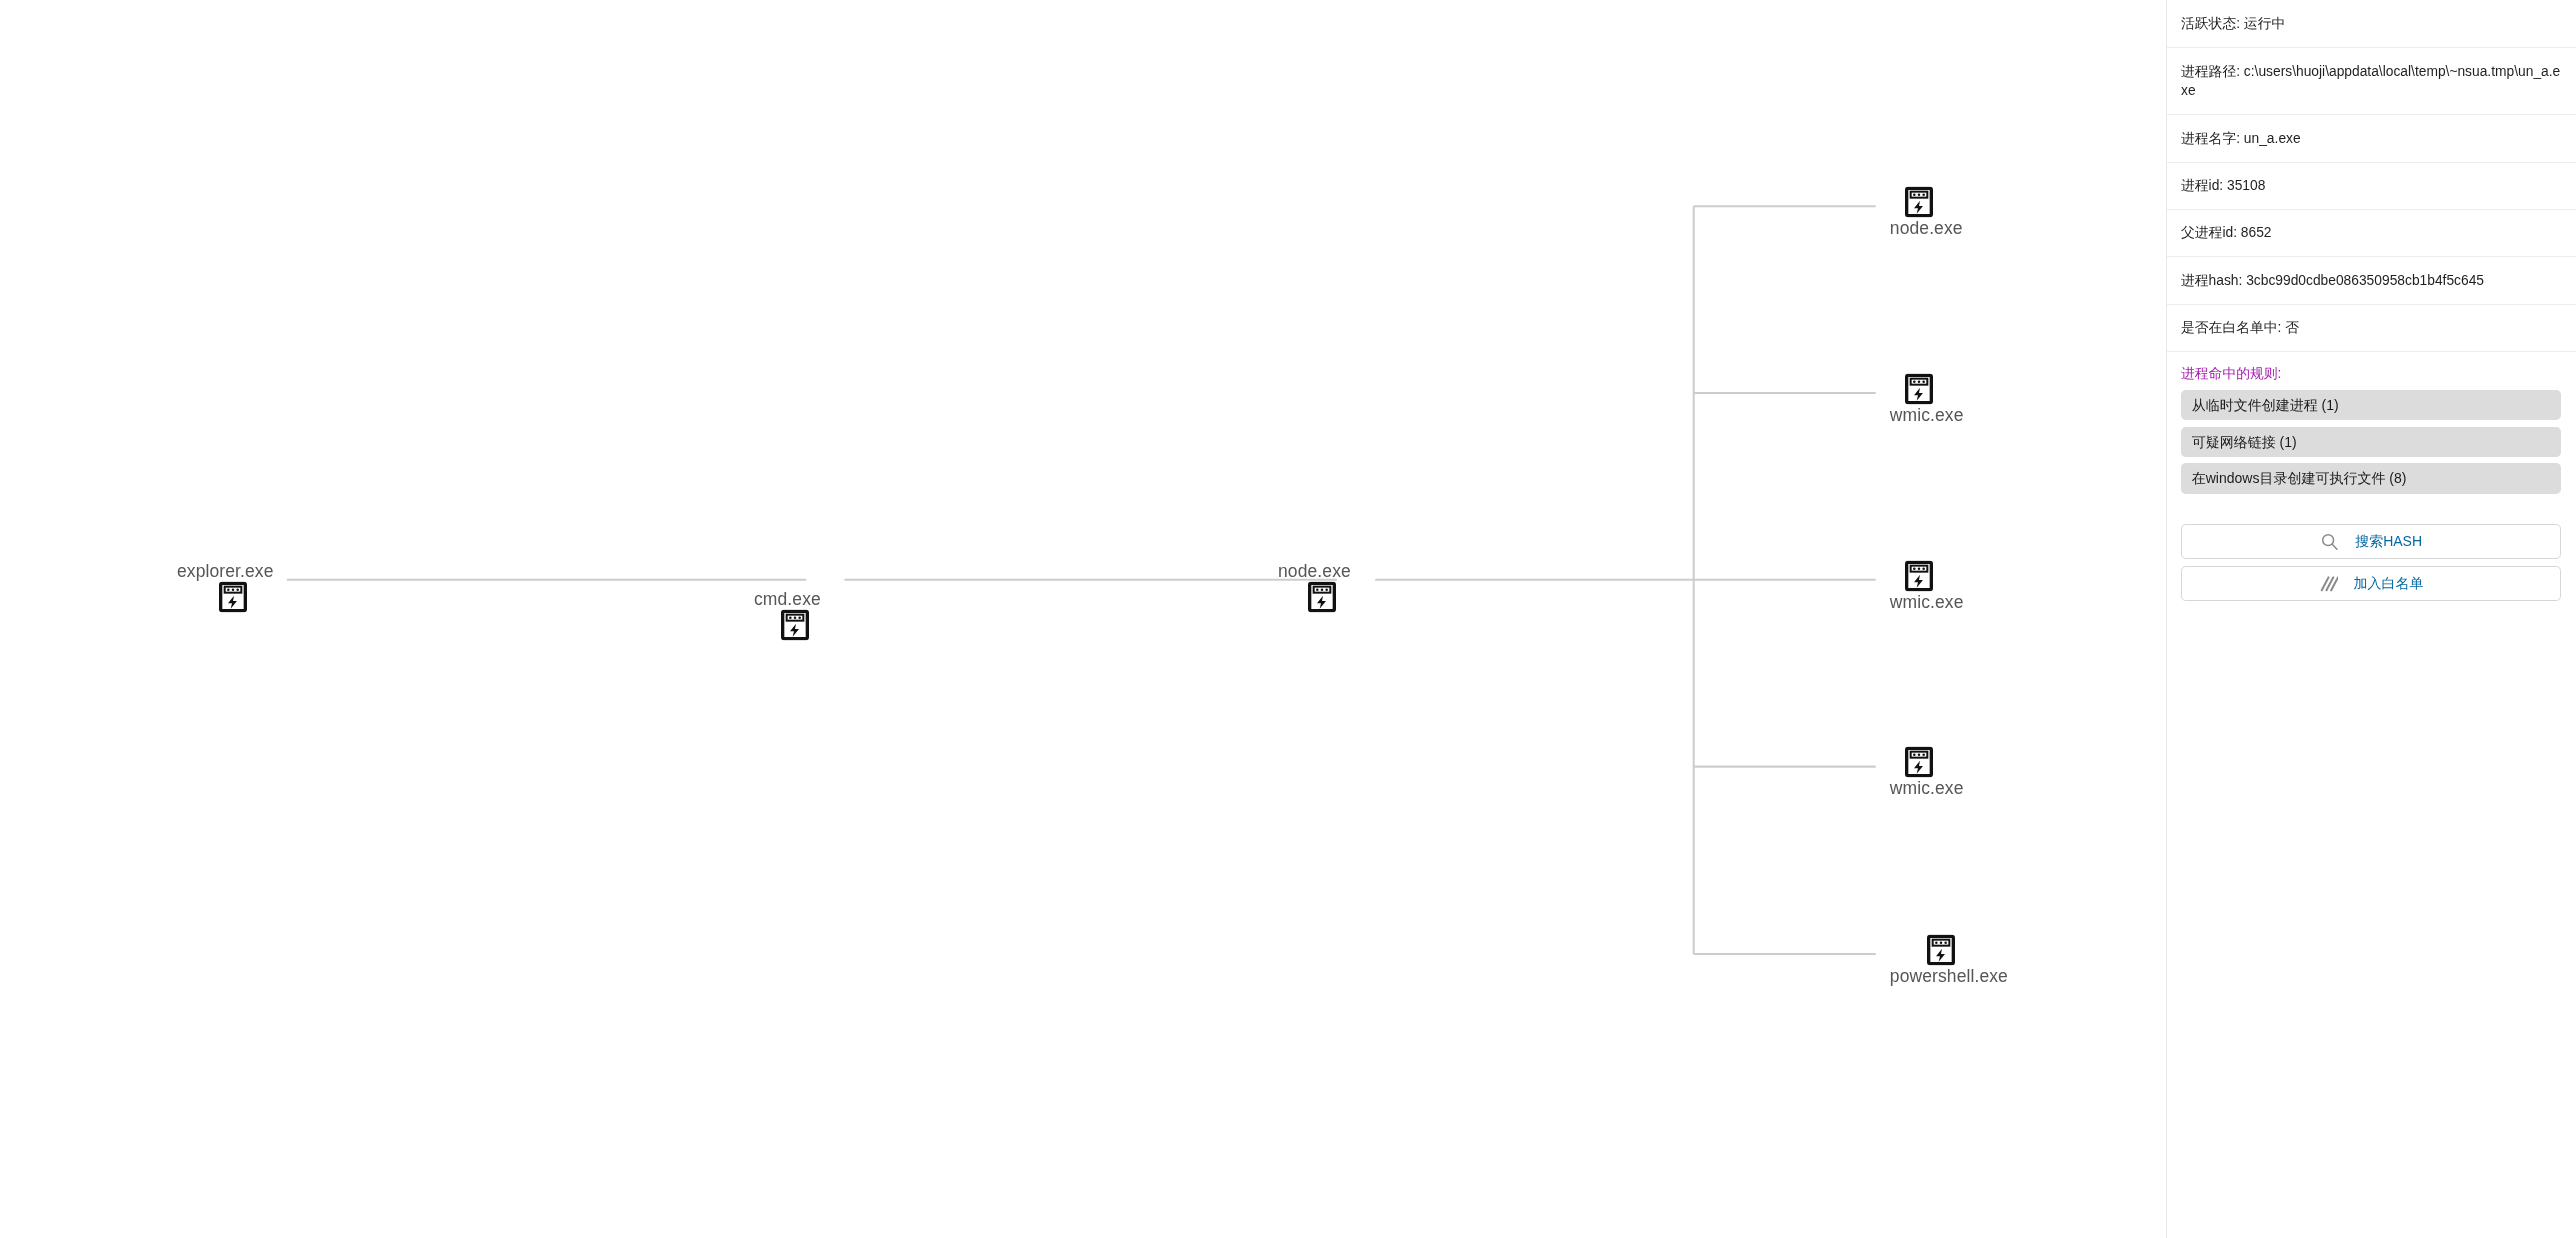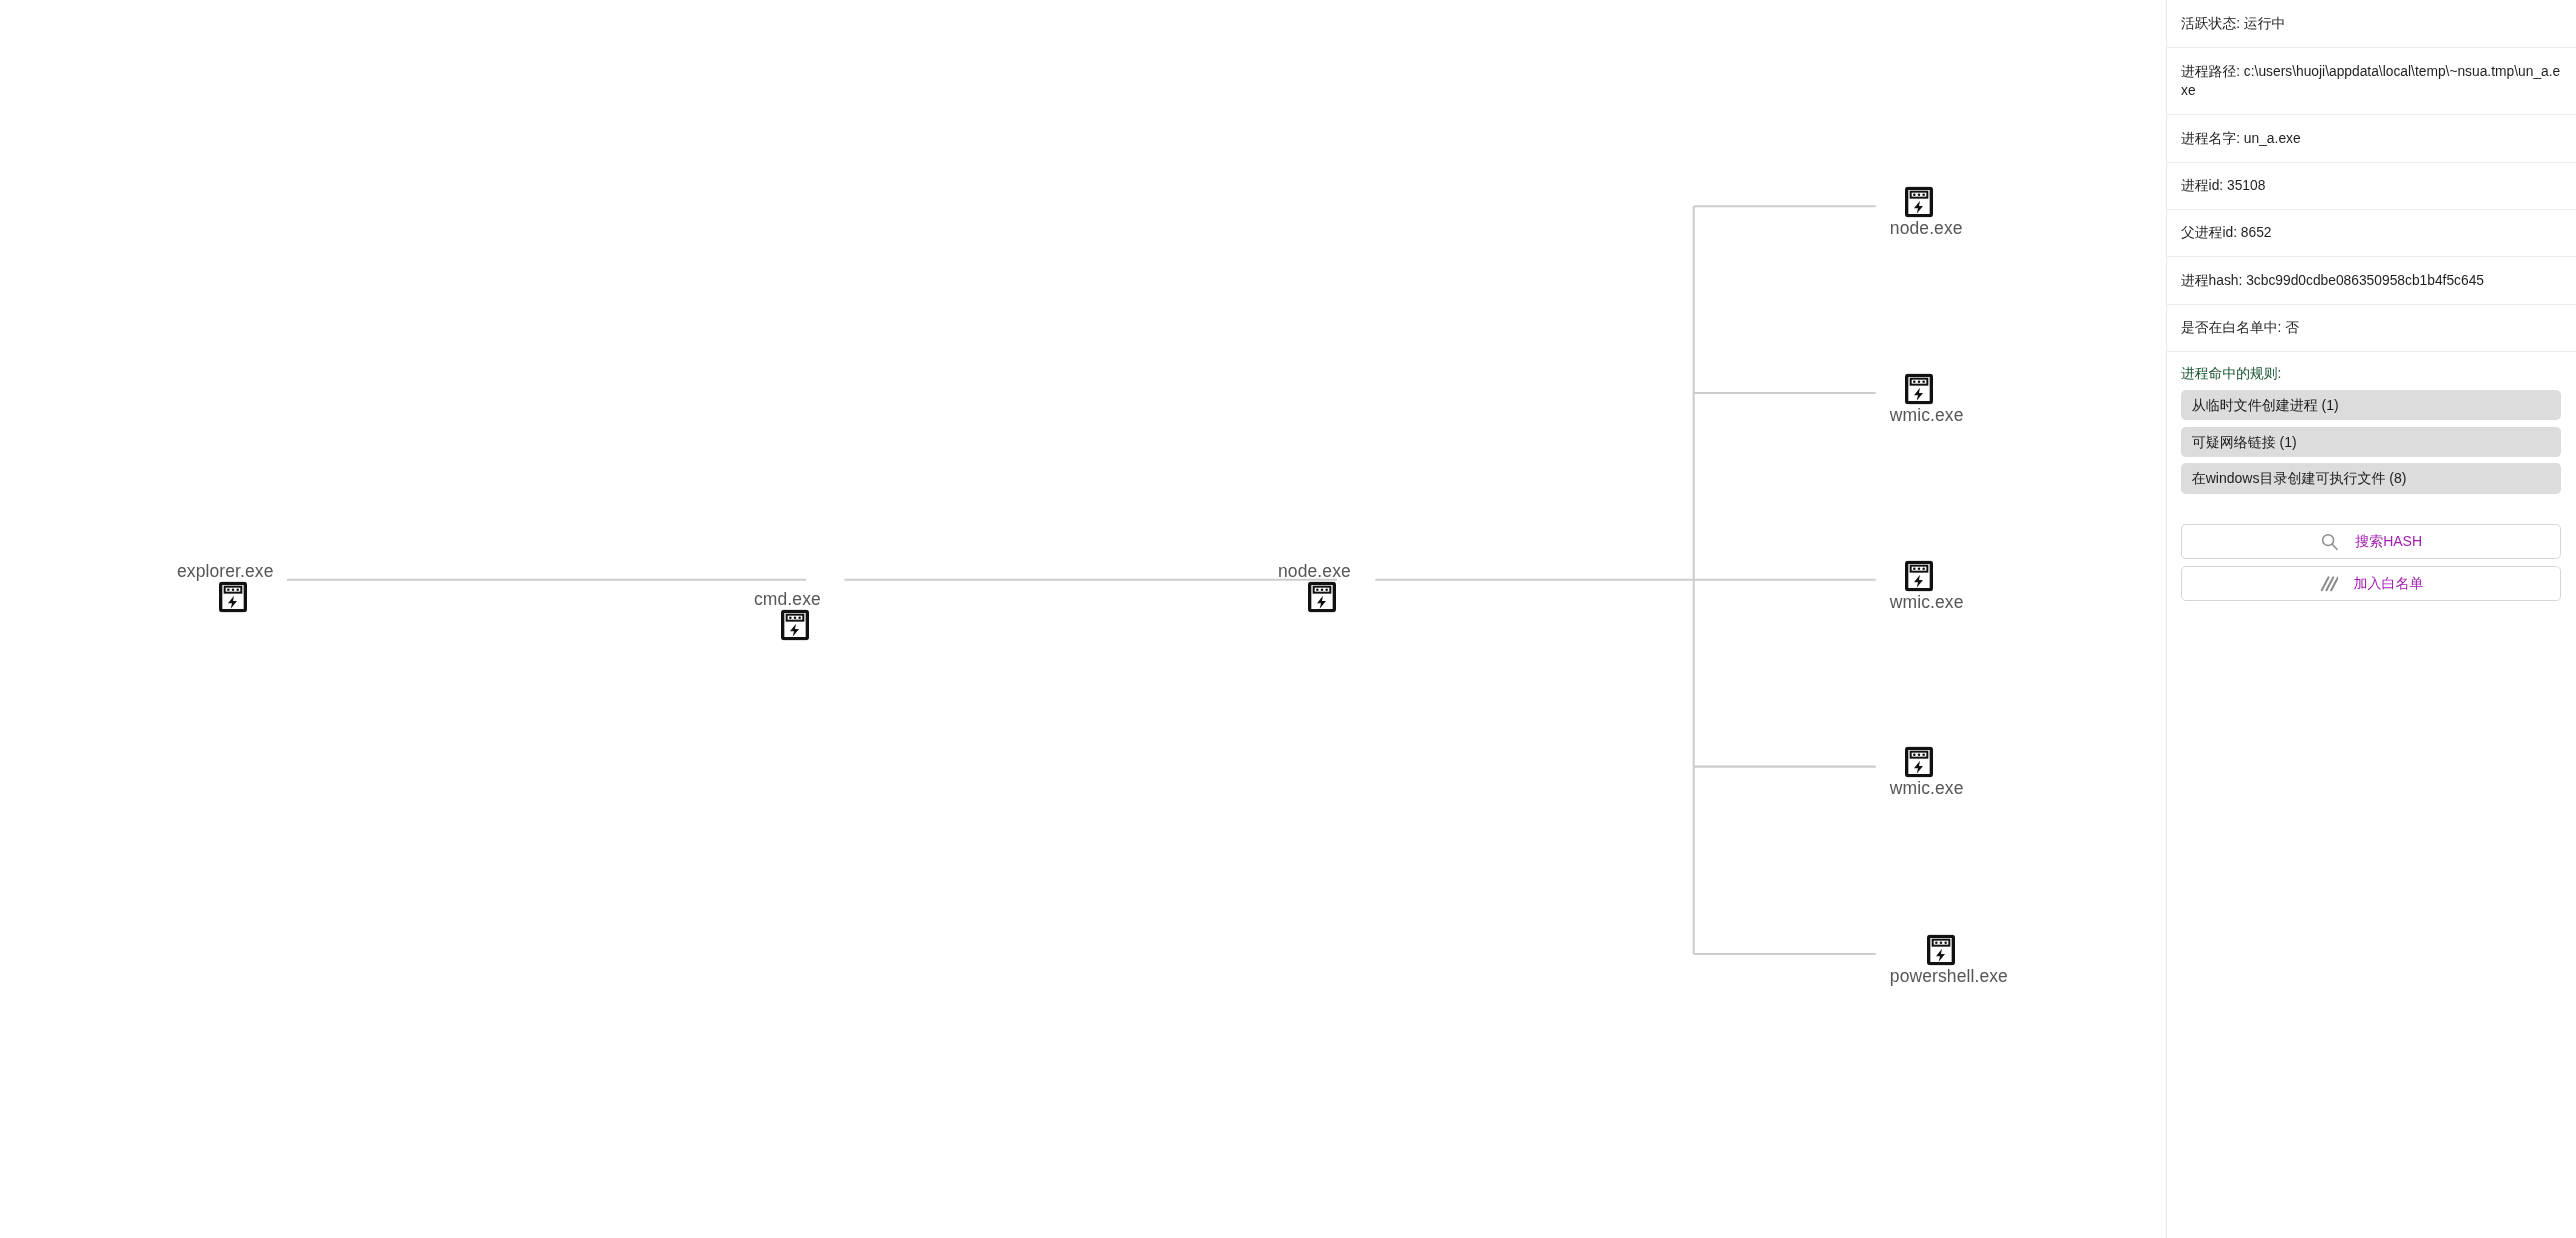--- a/index.html
+++ b/index.html
@@ -68,21 +68,21 @@
     word-break: break-all;
   }
   .detail-row:first-child { border-top: 0.7px solid #ffffff; }
 
   .rules-row {
     padding: 12px 14.8px 9.4px 14px;
     border-bottom: none;
   }
   .rules-title {
     font-size: 13.8px;
-    color: #14532d;
+    color: #a21caf;
     line-height: 1.42;
     margin-bottom: 6px;
   }
   .rule-tag {
     display: block;
     background: #dcdcdc;
     border-radius: 4.7px;
     font-size: 14px;
     color: #1b1b1b;
     padding: 6px 0 6px 10.7px;
@@ -93,21 +93,21 @@
   .action-btn {
     display: flex;
     align-items: center;
     justify-content: center;
     gap: 16px;
     height: 35px;
     margin: 0 14.8px 0 14px;
     border: 1px solid #d6d6d6;
     border-radius: 4.7px;
     background: #fff;
-    color: #a21caf;
+    color: #0369a1;
     font-size: 14px;
     font-family: "Liberation Sans", "DejaVu Sans", sans-serif;
     cursor: pointer;
   }
   #btn-search-hash { margin-top: 14.8px; }
   #btn-whitelist   { margin-top: 7px; }
   .btn-icon { width: 19px; height: 19px; flex: 0 0 auto; }
   .btn-icon svg { display: block; }
 </style>
 </head>

